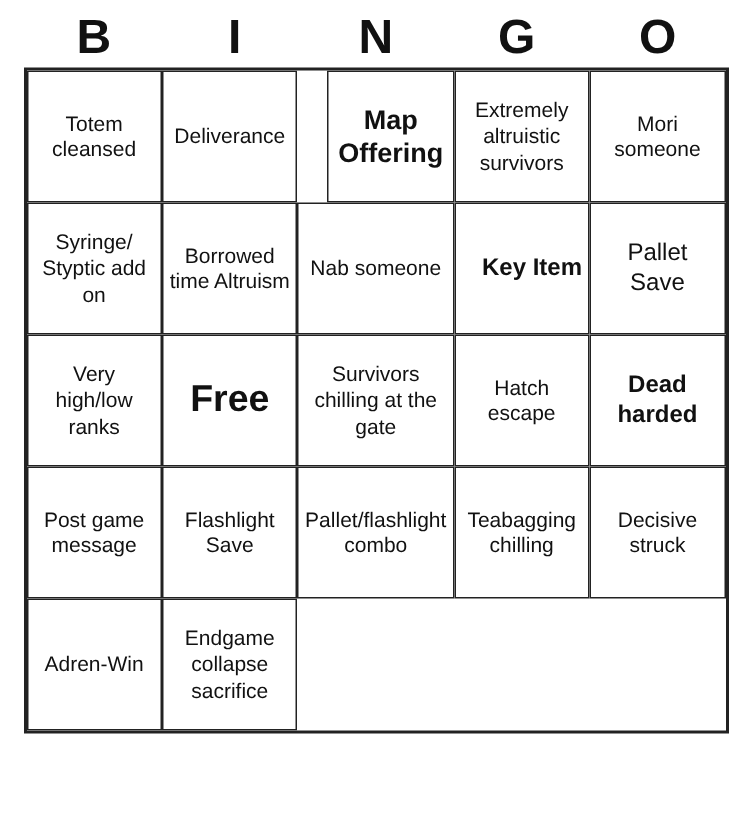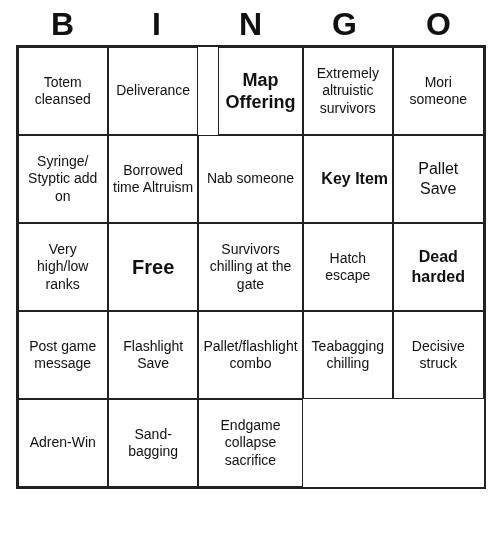--- a/index.html
+++ b/index.html
@@ -42,21 +42,21 @@
       justify-content: center;
       text-align: center;
       padding: 4px;
       font-size: 14px;
       line-height: 1.25;
       color: #111;
       background: #fff;
       position: relative;
     }
     .cell.free {
-      font-size: 20px;
+      font-size: 25px;
       font-weight: bold;
     }
     .cell.large-text {
       font-size: 16px;
       font-weight: normal;
     }
     .cell.medium-text {
       font-size: 16px;
       font-weight: bold;
       justify-content: flex-end;
@@ -136,18 +136,15 @@
     <div class="cell">
       <span>Teabagging chilling</span>
     </div>
     <div class="cell">
       <span>Decisive struck</span>
     </div>
     <div class="cell">
       <span>Adren-Win</span>
     </div>
     <div class="cell">
-      <span>Sand-bagging</span>
-    </div>
-    <div class="cell">
       <span>Endgame collapse sacrifice</span>
     </div>
   </div>
 
 </body></html>

